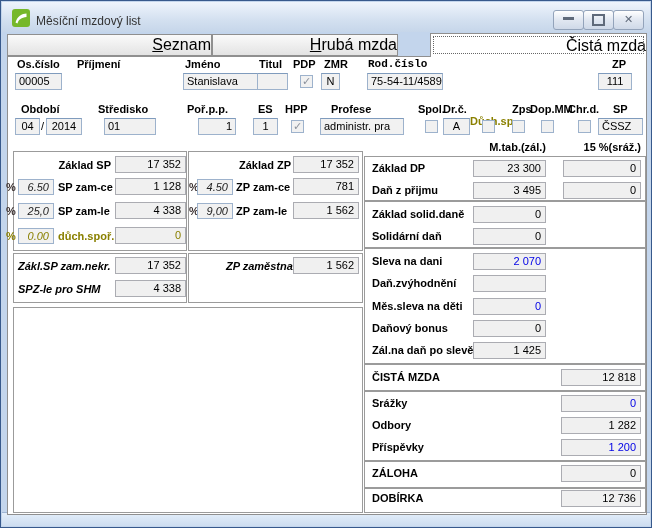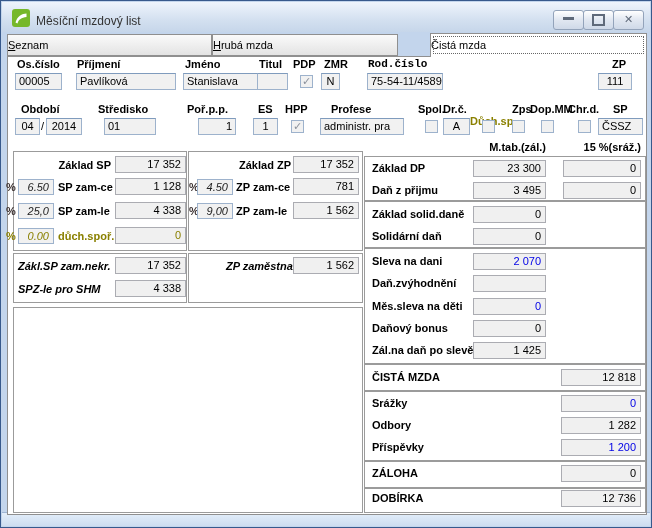--- a/index.html
+++ b/index.html
@@ -13,21 +13,21 @@
   .appicon{position:absolute;left:10px;top:7px;width:18px;height:18px;}
   .wbtn{position:absolute;top:8px;width:29px;height:18px;border:1px solid #93a3ba;
     border-radius:3px;background:linear-gradient(#ffffff,#e3e9f2 45%,#cfd9e8);
     text-align:center;line-height:16px;font-size:11px;color:#5f6a7a;cursor:default;}
   .wbtn .dash{display:inline-block;width:11px;height:3px;background:#5f6a7a;margin-bottom:3px;}
   .wbtn .sq{display:inline-block;width:9px;height:8px;border:2px solid #5f6a7a;margin-top:3px;}
   
   .tab{position:absolute;top:33px;height:22px;box-sizing:border-box;
     border:1px solid #8f8f8f;border-bottom:1px solid #8f8f8f;
     background:linear-gradient(#fafafa,#e3e3e3);
-    text-align:left;font-size:11px;line-height:20px;color:#000;}
+    text-align:right;font-size:16px;line-height:20px;color:#000;}
   .tab.active{top:32px;height:24px;background:#fff;border-bottom:none;z-index:3;
     outline:1px dotted #666;outline-offset:-4px;line-height:23px;}
   
   .contentpanel{position:absolute;left:6px;top:55px;width:640px;height:459px;
     background:#fff;border:1px solid #8f8f8f;box-sizing:border-box;z-index:1;}
   .bottomframe{position:absolute;left:1px;right:1px;bottom:1px;height:13px;
     background:linear-gradient(#e3eefa,#cdddf0);border-top:1px solid #9fb6d4;}
   .lb{position:absolute;z-index:2;font-size:11px;font-weight:bold;color:#000;white-space:nowrap;}
   .lb.it{font-style:italic;}
   .lb.right{text-align:right;}
@@ -70,21 +70,20 @@
 
   <div class="tab" style="left:6px;width:205px;"><u>S</u><span>eznam</span></div>
   <div class="tab" style="left:211px;width:186px;"><u>H</u><span>rubá mzda</span></div>
   <div class="tab active" style="left:429px;width:217px;"><u></u><span>Čistá mzda</span></div>
 
   <div class="contentpanel"></div>
 
   <div class="lb" style="left:16px;top:57px;">Os.číslo</div>
   <div class="tb" style="left:14px;top:72px;width:47px;">00005</div>
   <div class="lb" style="left:76px;top:57px;">Příjmení</div>
-  <div class="tb" style="left:75px;top:72px;width:100px;">Pavlíková</div>
   <div class="lb" style="left:184px;top:57px;">Jméno</div>
   <div class="tb" style="left:182px;top:72px;width:93px;">Stanislava</div>
   <div class="lb" style="left:258px;top:57px;">Titul</div>
   <div class="tb" style="left:256px;top:72px;width:31px;"></div>
   <div class="lb" style="left:292px;top:57px;">PDP</div>
   <div class="cb" style="left:299px;top:74px;">✓</div>
   <div class="lb" style="left:323px;top:57px;">ZMR</div>
   <div class="tb ctr" style="left:320px;top:72px;width:19px;">N</div>
   <div class="lb" style="left:367px;top:57px;font-family:Liberation Mono, monospace;">Rod.číslo</div>
   <div class="tb" style="left:366px;top:72px;width:76px;">75-54-11/4589</div>

